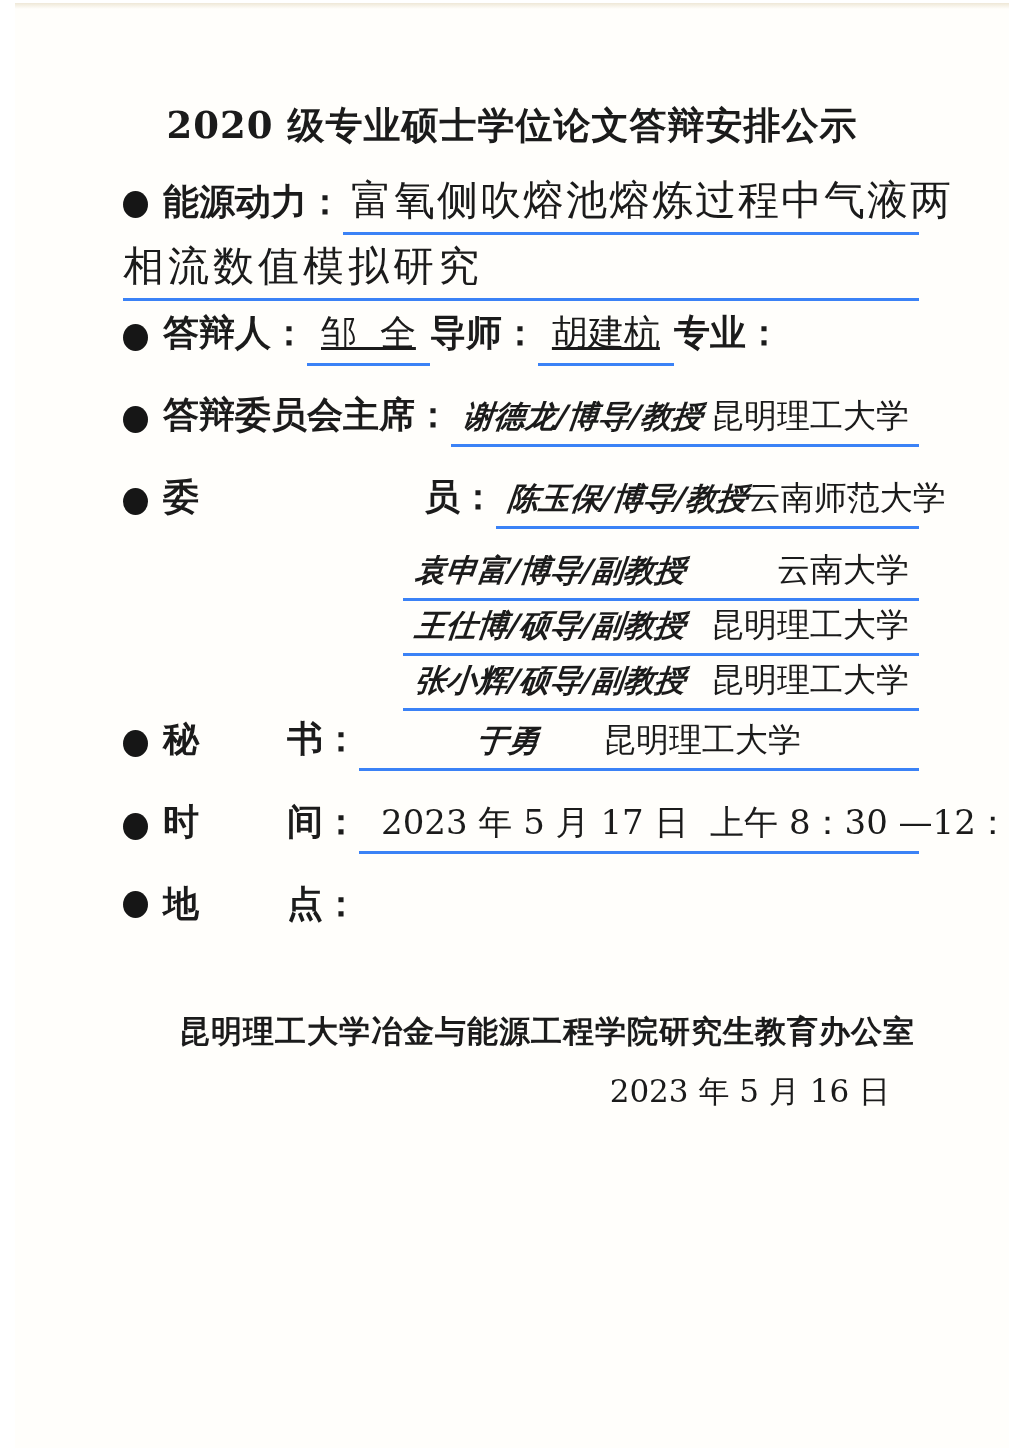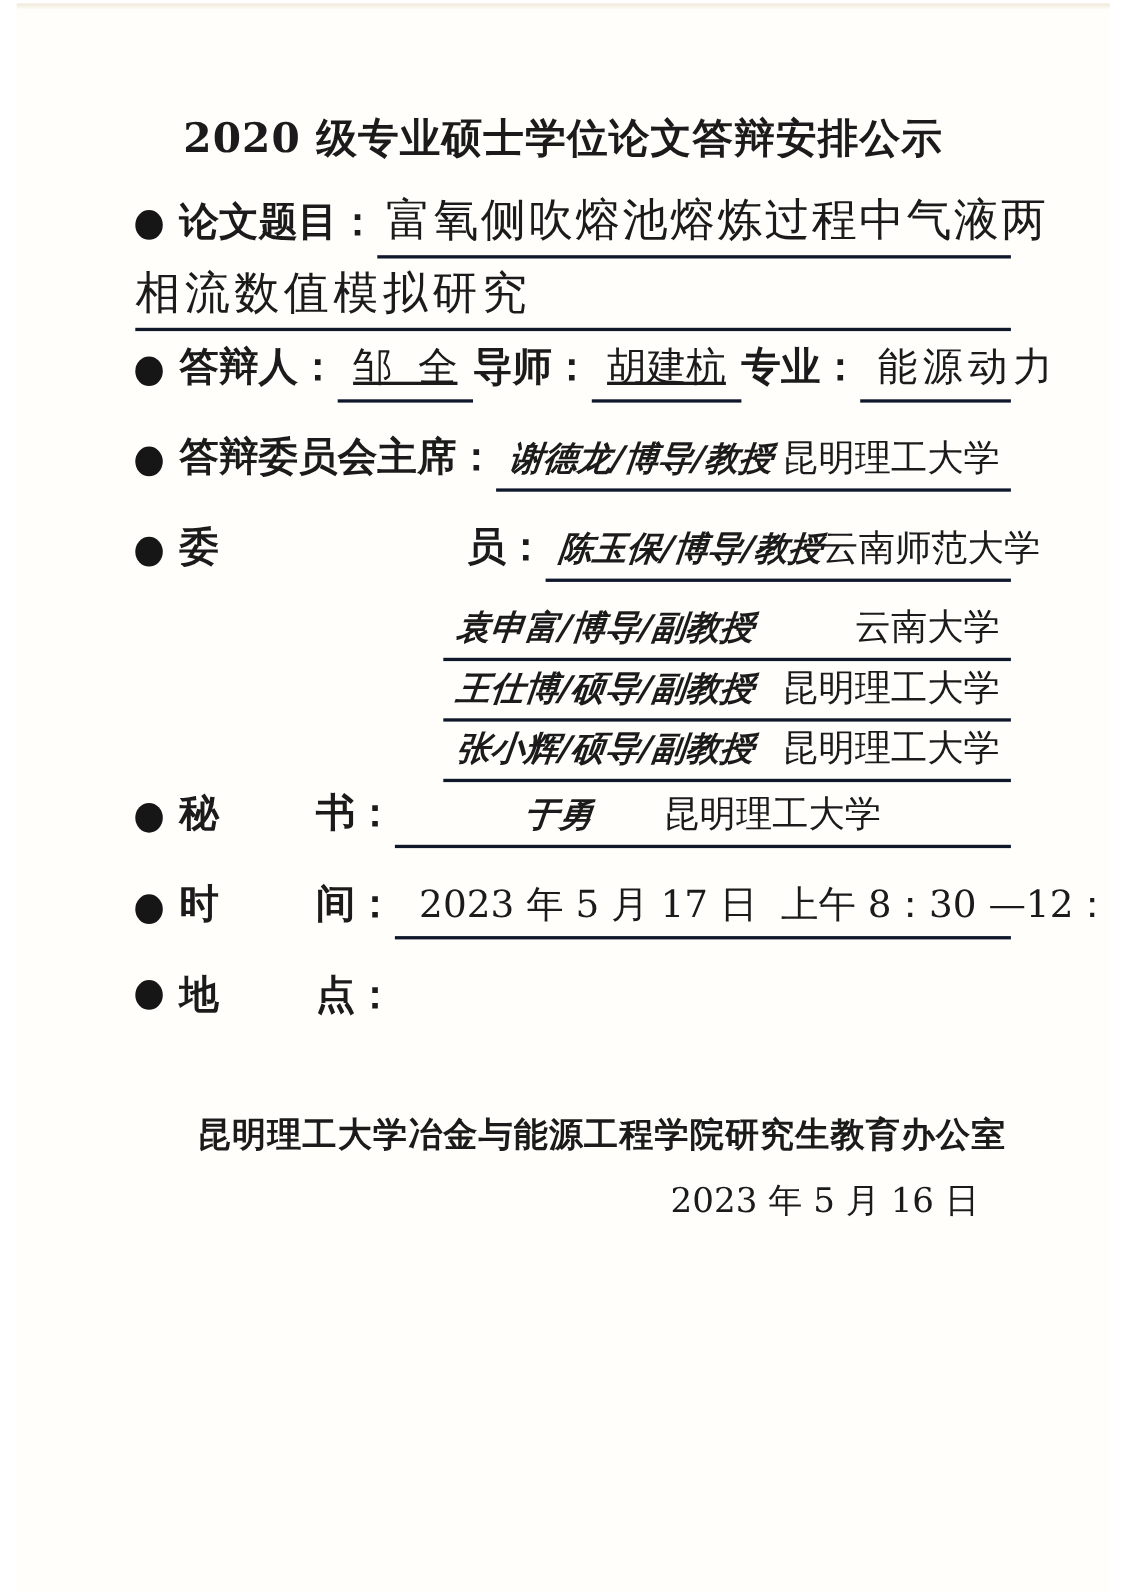--- a/index.html
+++ b/index.html
@@ -30,21 +30,21 @@
   }
   .row.cont { left:388px; }
   .bullet {
     flex:0 0 auto; width:25px; height:27px;
     background:#161616; border-radius:50%;
     margin-right:15px; align-self:center;
   }
   .lbl { font-weight:700; font-size:36px; white-space:pre; flex:0 0 auto; }
   .sp1 { flex:0 0 225px; }  
   .sp2 { flex:0 0 88px; }   
-  .ul { border-bottom:3px solid #0f172a; padding-bottom:5px; }
+  .ul { border-bottom:3px solid #3b82f6; padding-bottom:5px; }
   .fill { flex:1 1 auto; min-width:0; }
   .pair { display:flex; justify-content:space-between; align-items:baseline; padding:0 10px 5px 12px; }
   .thesis-val { font-size:41px; letter-spacing:2px; white-space:pre; padding:0 0 4px 8px; }
   .thesis-val2 { font-size:41px; letter-spacing:4px; white-space:pre; padding-bottom:4px; }
   .val { font-size:36px; white-space:pre; }
   .padv { padding:0 14px 5px 14px;text-decoration:underline; }
   .script {
     font-style:italic; font-weight:700; font-size:31px;
     display:inline-block; transform:skewX(-6deg);
     white-space:pre;
@@ -65,36 +65,35 @@
 </head>
 <body>
 
 <div class="page">
   <div class="scan-edge"></div>
 
   <h1 class="doc-title">2020 级专业硕士学位论文答辩安排公示</h1>
 
   <div class="row" style="top:170px;">
     <div class="bullet"></div>
-    <span class="lbl">论文题目：</span>
+    <span class="lbl">能源动力：</span>
     <span class="ul fill thesis-val">富氧侧吹熔池熔炼过程中气液两</span>
   </div>
 
   <div class="row" style="top:236px;">
     <span class="ul fill thesis-val2">相流数值模拟研究</span>
   </div>
 
   <div class="row" style="top:306px;">
     <div class="bullet"></div>
     <span class="lbl">答辩人：</span>
     <span class="ul val padv">邹  全</span>
     <span class="lbl">导师：</span>
     <span class="ul val padv">胡建杭</span>
     <span class="lbl">专业：</span>
-    <span class="ul val fill" style="padding:0 0 5px 16px; letter-spacing:5px;">能源动力</span>
   </div>
 
   <div class="row" style="top:388px;">
     <div class="bullet"></div>
     <span class="lbl">答辩委员会主席：</span>
     <span class="ul fill pair">
       <span class="script">谢德龙/博导/教授</span>
       <span class="org">昆明理工大学</span>
     </span>
   </div>

